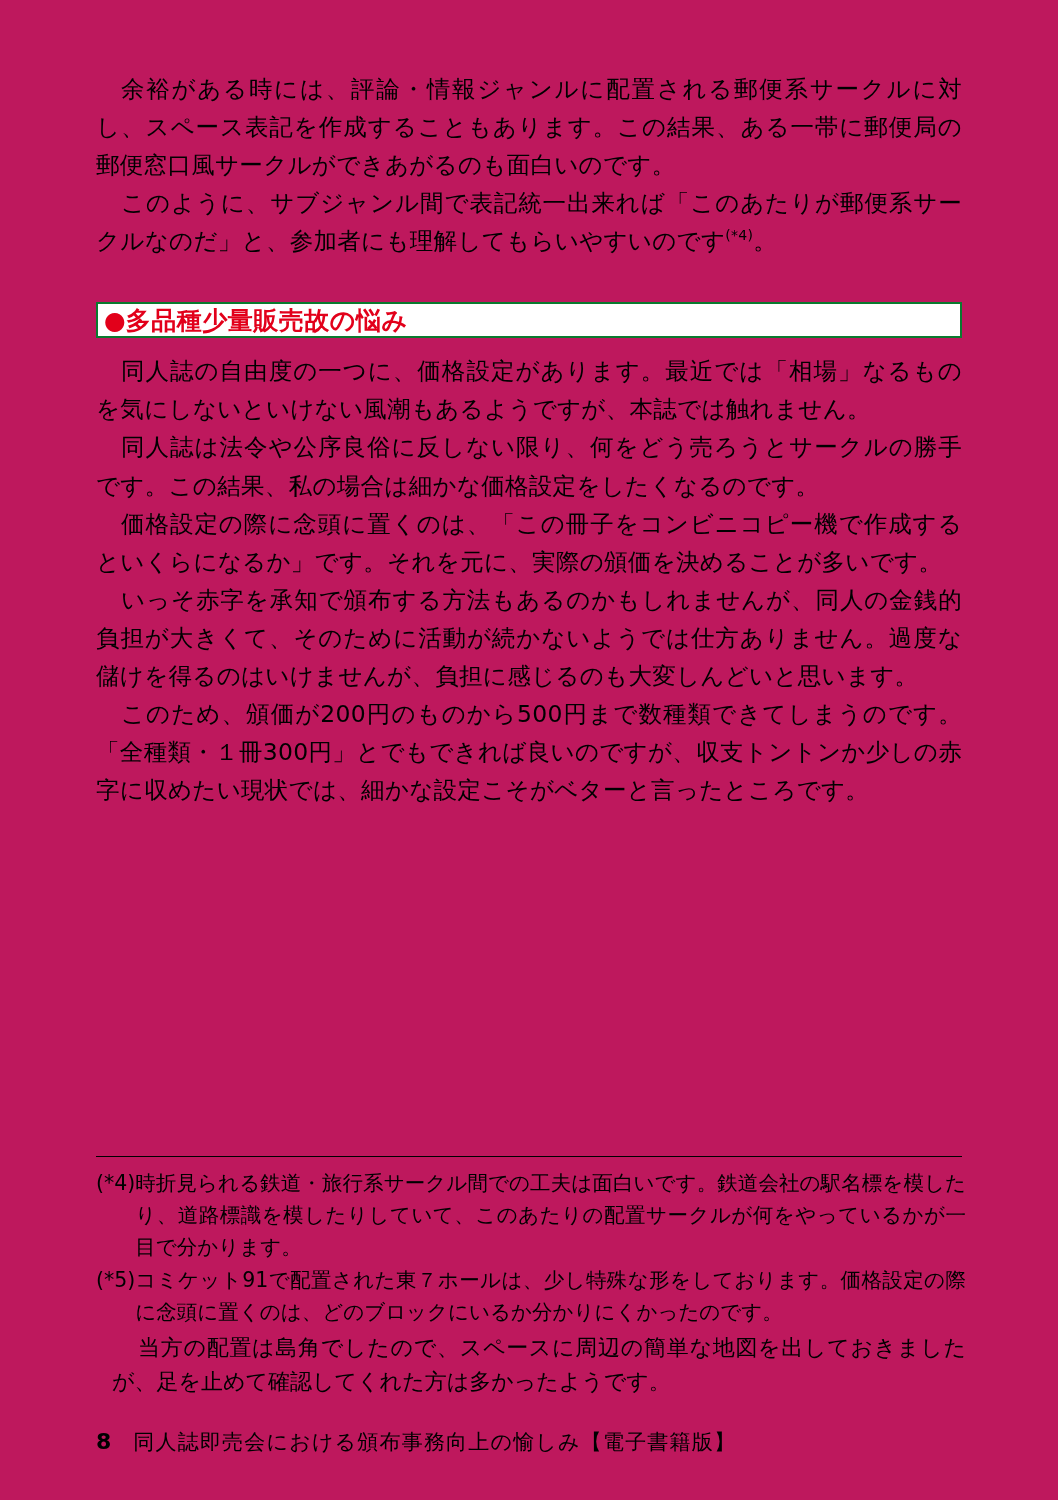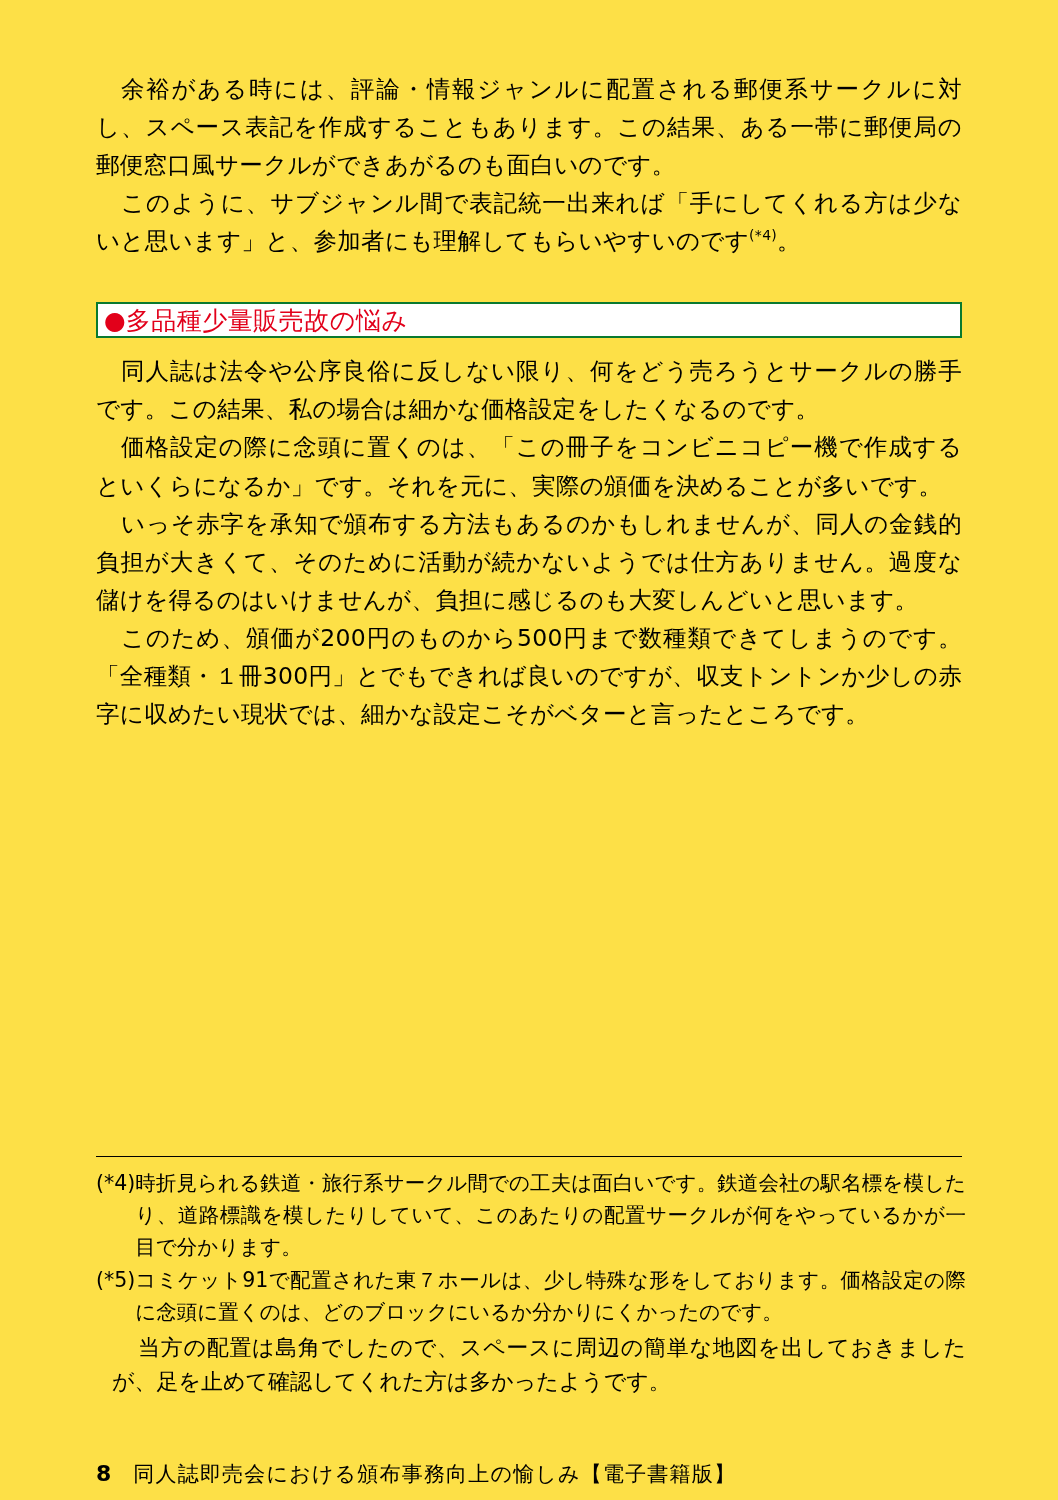--- a/index.html
+++ b/index.html
@@ -8,21 +8,21 @@
     background: #ffffff;
   }
   body {
     font-family: "DejaVu Sans", sans-serif;
     color: #000000;
   }
   .page {
     position: relative;
     width: 1058px;
     height: 1500px;
-    background: #fde047;
+    background: #be185d;
     overflow: hidden;
     box-sizing: border-box;
   }
   .content {
     position: absolute;
     left: 96px;
     top: 70px;
     width: 866px;
   }
   p.para {
@@ -51,21 +51,21 @@
   .heading-inner {
     display: flex;
     align-items: center;
     height: 100%;
     width: 100%;
     padding: 0 6px;
     box-sizing: border-box;
   }
   .heading-text {
     color: #e2001a;
-    font-weight: normal;
+    font-weight: bold;
     font-size: 25px;
     letter-spacing: 0.5px;
     line-height: 1;
     white-space: nowrap;
   }
   .heading-bullet {
     color: #e2001a;
     font-weight: bold;
     font-size: 25px;
     line-height: 1;
@@ -121,42 +121,42 @@
     align-items: baseline;
     font-size: 21px;
   }
   .footer-pagenum {
     font-weight: bold;
     margin-right: 22px;
     font-size: 22px;
   }
   .footer-title {
     letter-spacing: 1.2px;
-    margin-top: 32px;
   }
 </style>
 </head>
 <body>
 
 <div class="page">
 
   <div class="content">
 
     <p class="para indent">余裕がある時には、評論・情報ジャンルに配置される郵便系サークルに対し、スペース表記を作成することもあります。この結果、ある一帯に郵便局の郵便窓口風サークルができあがるのも面白いのです。</p>
 
-    <p class="para indent"><span>このように、サブジャンル間で表記統一出来れば「手にしてくれる方は少ないと思います」と、参加者にも理解してもらいやすいのです</span><sup class="fn">(*4)</sup><span>。</span></p>
+    <p class="para indent"><span>このように、サブジャンル間で表記統一出来れば「このあたりが郵便系サークルなのだ」と、参加者にも理解してもらいやすいのです</span><sup class="fn">(*4)</sup><span>。</span></p>
 
 
     <div class="heading-bar">
       <div class="heading-inner">
         <span class="heading-bullet">●</span>
         <span class="heading-text">多品種少量販売故の悩み</span>
       </div>
     </div>
 
+    <p class="para indent">同人誌の自由度の一つに、価格設定があります。最近では「相場」なるものを気にしないといけない風潮もあるようですが、本誌では触れません。</p>
     <p class="para indent">同人誌は法令や公序良俗に反しない限り、何をどう売ろうとサークルの勝手です。この結果、私の場合は細かな価格設定をしたくなるのです。</p>
     <p class="para indent">価格設定の際に念頭に置くのは、「この冊子をコンビニコピー機で作成するといくらになるか」です。それを元に、実際の頒価を決めることが多いです。</p>
     <p class="para indent">いっそ赤字を承知で頒布する方法もあるのかもしれませんが、同人の金銭的負担が大きくて、そのために活動が続かないようでは仕方ありません。過度な儲けを得るのはいけませんが、負担に感じるのも大変しんどいと思います。</p>
     <p class="para indent">このため、頒価が200円のものから500円まで数種類できてしまうのです。「全種類・１冊300円」とでもできれば良いのですが、収支トントンか少しの赤字に収めたい現状では、細かな設定こそがベターと言ったところです。</p>
 
   </div>
 
   <div class="footnote-rule"></div>
 
   <div class="footnotes">

